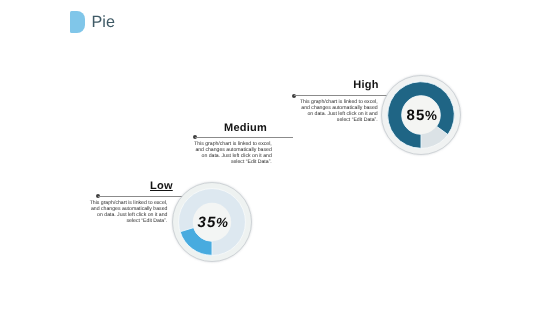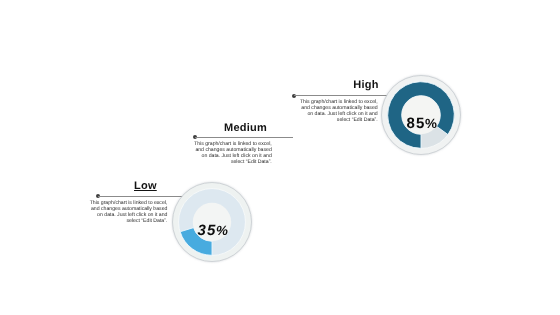--- a/index.html
+++ b/index.html
@@ -15,29 +15,33 @@
   
   .grp{position:absolute;left:0;top:0;width:554px;height:315px;}
   .ttl{position:absolute;font-weight:bold;font-size:11px;color:#131313;
        white-space:nowrap;line-height:11px;letter-spacing:0.25px;}
   .lead{position:absolute;height:1px;background:#8b8b8b;}
   .dot{position:absolute;width:4.4px;height:4.4px;border-radius:50%;background:#3f3f3f;}
   .desc{position:absolute;font-size:5.2px;color:#2e2e2e;text-align:right;line-height:5.8px;letter-spacing:-0.02px;}
   .donut{position:absolute;width:80px;height:80px;}
   .donut svg{position:absolute;left:0;top:0;filter:drop-shadow(0 0.8px 0.9px rgba(120,132,142,0.32));}
   .pct{position:absolute;left:0.8px;top:32px;width:80px;height:18px;
-       text-align:center;white-space:nowrap;margin-top:8px;}
+       text-align:center;white-space:nowrap;}
   .pct .num{font-weight:bold;color:#0d0d0d;font-size:15px;letter-spacing:1.1px;}
   .pct .sym{font-weight:bold;color:#0d0d0d;font-size:13.4px;margin-left:-0.4px;}
 </style>
 </head>
 <body>
 
 <div class="slide">
 
+  <div class="hdr">
+    <div class="dicon"></div>
+    <div class="htitle">Pie</div>
+  </div>
 
   <div class="grp">
     <div class="ttl" style="left:353.2px;top:80.4px;">High</div>
     <div class="dot" style="left:292.1px;top:93.8px;"></div>
     <div class="lead" style="left:294px;top:94.8px;width:93px;"></div>
     <div class="desc" style="left:298.5px;top:100.4px;width:79.2px;">This graph/chart is linked to excel, and changes automatically based on data. Just left click on it and select “Edit Data”.</div>
     <div class="donut" style="left:381px;top:75px;">
       <svg width="80" height="80" viewBox="0 0 80 80">
         <circle class="plate" cx="40" cy="40" r="39.5" fill="#f0f2f2" stroke="#c8cdd0" stroke-width="0.8"></circle>
         <circle class="track" cx="40" cy="40" r="33.45" fill="#dbe2e6" stroke="#fbfcfc" stroke-width="0.7"></circle>
@@ -51,21 +55,21 @@
   </div>
 
   <div class="grp">
     <div class="ttl" style="left:224px;top:122.7px;">Medium</div>
     <div class="dot" style="left:192.7px;top:135.1px;"></div>
     <div class="lead" style="left:194.6px;top:137px;width:98px;"></div>
     <div class="desc" style="left:192.6px;top:142.3px;width:79.2px;">This graph/chart is linked to excel, and changes automatically based on data. Just left click on it and select “Edit Data”.</div>
   </div>
 
   <div class="grp">
-    <div class="ttl" style="left:134px;top:181px;text-decoration:underline;">Low</div>
+    <div class="ttl" style="left:150px;top:181px;text-decoration:underline;">Low</div>
     <div class="dot" style="left:95.7px;top:194.1px;"></div>
     <div class="lead" style="left:97.5px;top:196px;width:85px;"></div>
     <div class="desc" style="left:88.2px;top:201.4px;width:79.2px;">This graph/chart is linked to excel, and changes automatically based on data. Just left click on it and select “Edit Data”.</div>
     <div class="donut" style="left:172px;top:182px;font-style:italic;">
       <svg width="80" height="80" viewBox="0 0 80 80">
         <circle class="plate" cx="40" cy="40" r="39.5" fill="#eef2f1" stroke="#c8cdd0" stroke-width="0.8"></circle>
         <circle class="track" cx="40" cy="40" r="33.45" fill="#dde8f0" stroke="#fbfcfc" stroke-width="0.7"></circle>
         <path class="valuearc" d="M40.00,73.30 A33.3,33.3 0 0 1 8.16,49.74 L21.54,45.64 A19.3,19.3 0 0 0 40.00,59.30 Z" fill="#48abdf" stroke="#eaf6fd" stroke-width="0.9"></path>
         <circle class="hole" cx="40" cy="40" r="19.2" fill="#f3f5f4"></circle>
       </svg>

